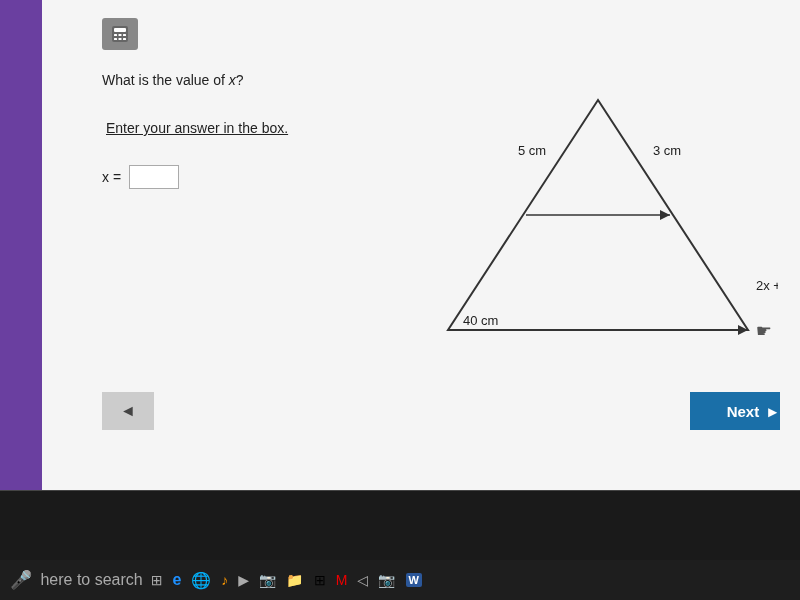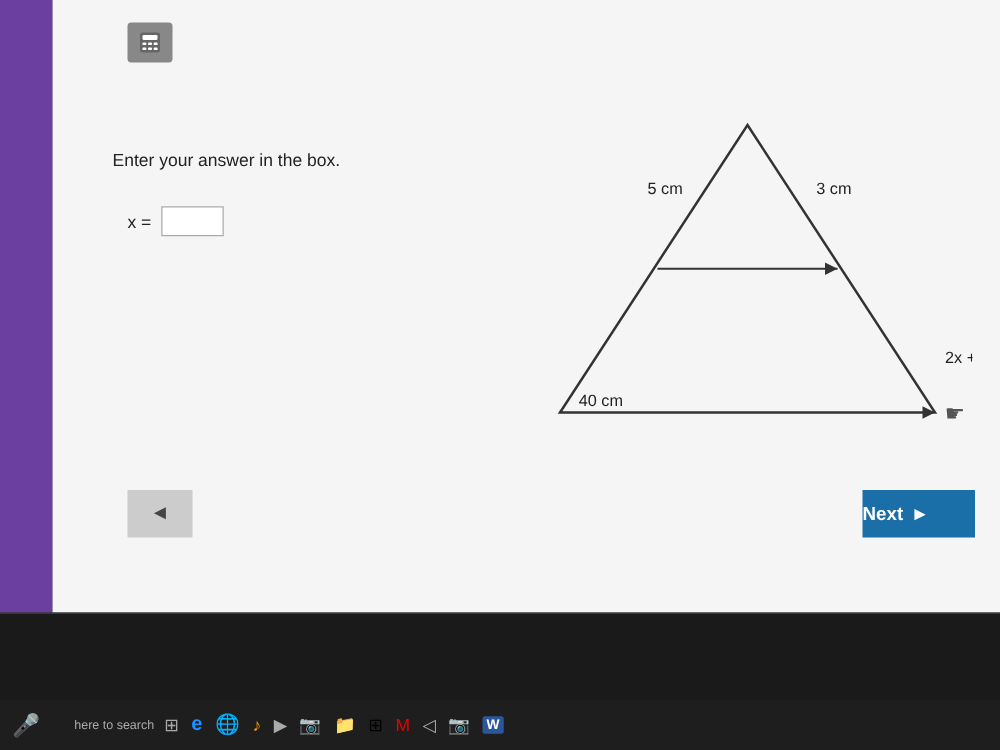--- a/index.html
+++ b/index.html
@@ -58,23 +58,24 @@
       color: #222;
     }
     .question-text em {
       font-style: italic;
     }
 
     
     .instruction-text {
       position: absolute;
       top: 120px;
-      left: 48px;
+      left: 64px;
       font-size: 14px;
       color: #222;
+      text-decoration: underline;
     }
 
     
     .answer-area {
       position: absolute;
       top: 165px;
       left: 60px;
       display: flex;
       align-items: center;
       gap: 8px;
@@ -124,21 +125,21 @@
       width: 90px;
       height: 38px;
       background: #1a6fa8;
       border: none;
       cursor: pointer;
       color: #fff;
       font-size: 15px;
       font-weight: bold;
       display: flex;
       align-items: center;
-      justify-content: flex-start;
+      justify-content: flex-end;
       gap: 6px;
     }
 
     
     .taskbar {
       position: absolute;
       bottom: 0;
       left: 0;
       width: 800px;
       height: 40px;
@@ -186,20 +187,23 @@
       <rect x="4" y="4" width="12" height="4" rx="1" fill="white"></rect>
       <rect x="4" y="10" width="3" height="2" rx="0.5" fill="white"></rect>
       <rect x="8.5" y="10" width="3" height="2" rx="0.5" fill="white"></rect>
       <rect x="13" y="10" width="3" height="2" rx="0.5" fill="white"></rect>
       <rect x="4" y="14" width="3" height="2" rx="0.5" fill="white"></rect>
       <rect x="8.5" y="14" width="3" height="2" rx="0.5" fill="white"></rect>
       <rect x="13" y="14" width="3" height="2" rx="0.5" fill="white"></rect>
     </svg>
   </div>
 
+  <div class="question-text">
+    <span>What is the value of </span><em>x</em><span>?</span>
+  </div>
 
   <div class="instruction-text">Enter your answer in the box.</div>
 
   <div class="answer-area">
     <span>x =</span>
     <input class="answer-input" type="text" value="" style="">
   </div>
 
   <div class="diagram-area">
     <svg width="340" height="260" viewBox="0 0 340 260">
@@ -232,21 +236,21 @@
     <span>Next</span>
     <span>►</span>
   </button>
 
 </div>
 
 <div class="divider"></div>
 
 <div class="taskbar">
   <span style="color:#aaa;font-size:18px;">🎤</span>
-  <span style="color:#aaa;font-size:10px;margin-left:19px;">here to search</span>
+  <span style="color:#aaa;font-size:16px;">here to search</span>
   <div class="taskbar-icons">
     <span style="color:#aaa;font-size:14px;">⊞</span>
     <span style="color:#1e90ff;font-size:16px;font-weight:bold;">e</span>
     <span style="font-size:16px;">🌐</span>
     <span style="font-size:14px;color:#f90;">♪</span>
     <span style="font-size:14px;color:#aaa;">▶</span>
     <span style="font-size:14px;">📷</span>
     <span style="font-size:14px;color:#f90;">📁</span>
     <span style="font-size:14px;">⊞</span>
     <span style="font-size:14px;color:#e00;">M</span>

